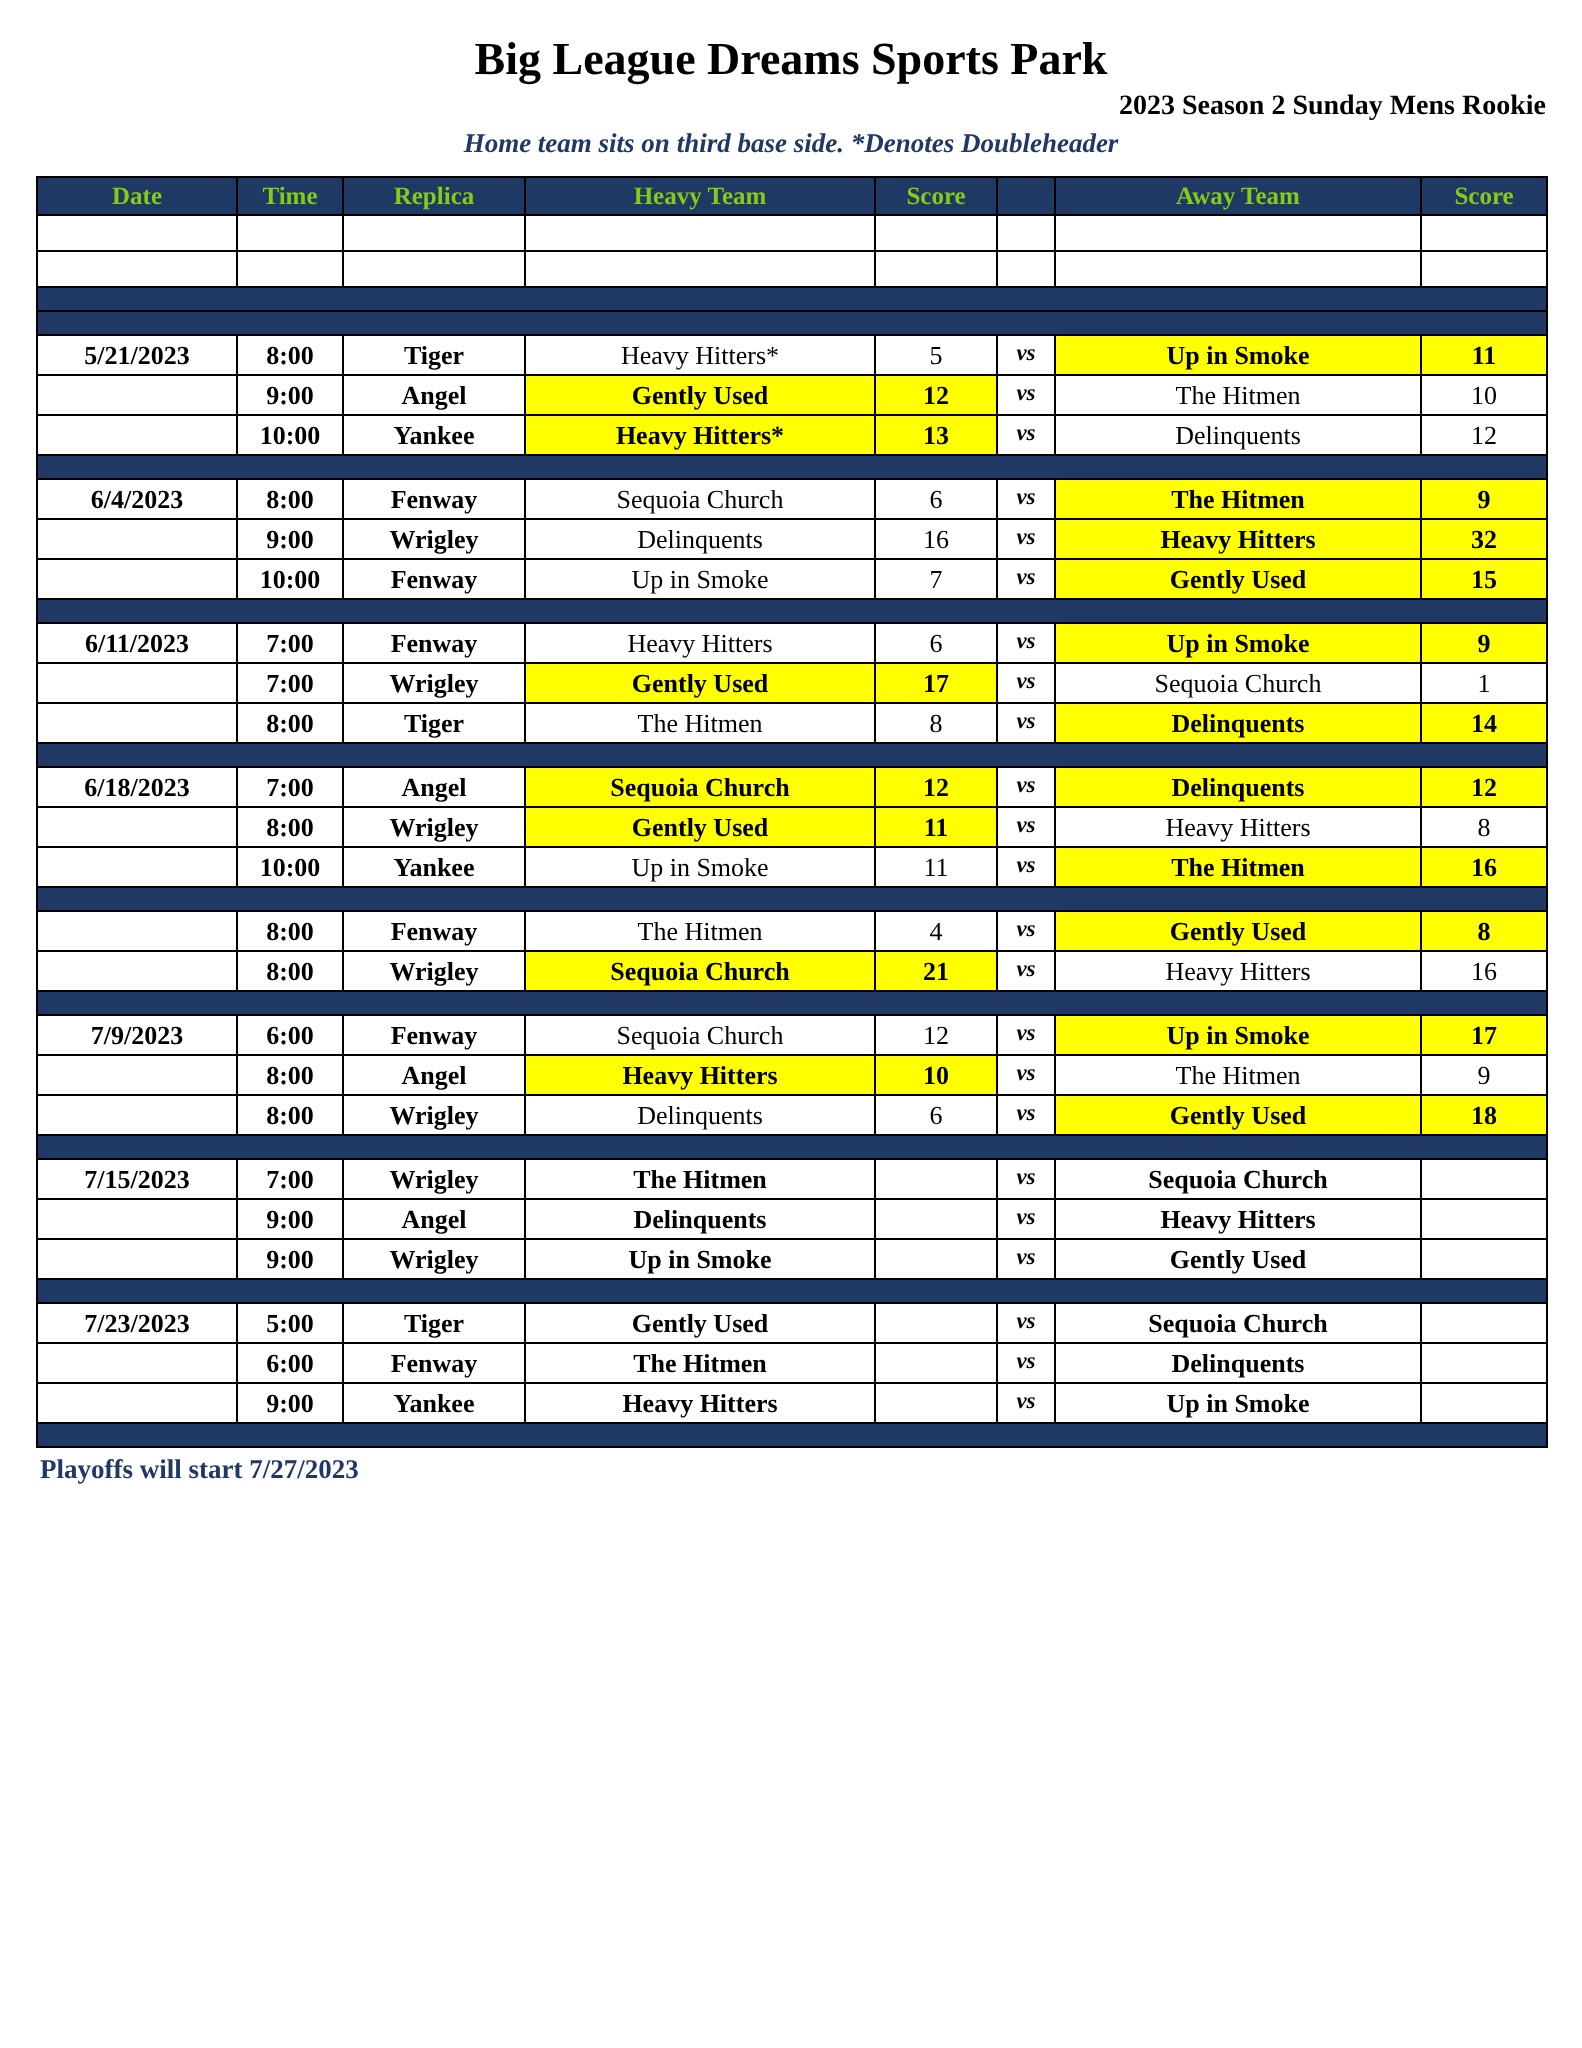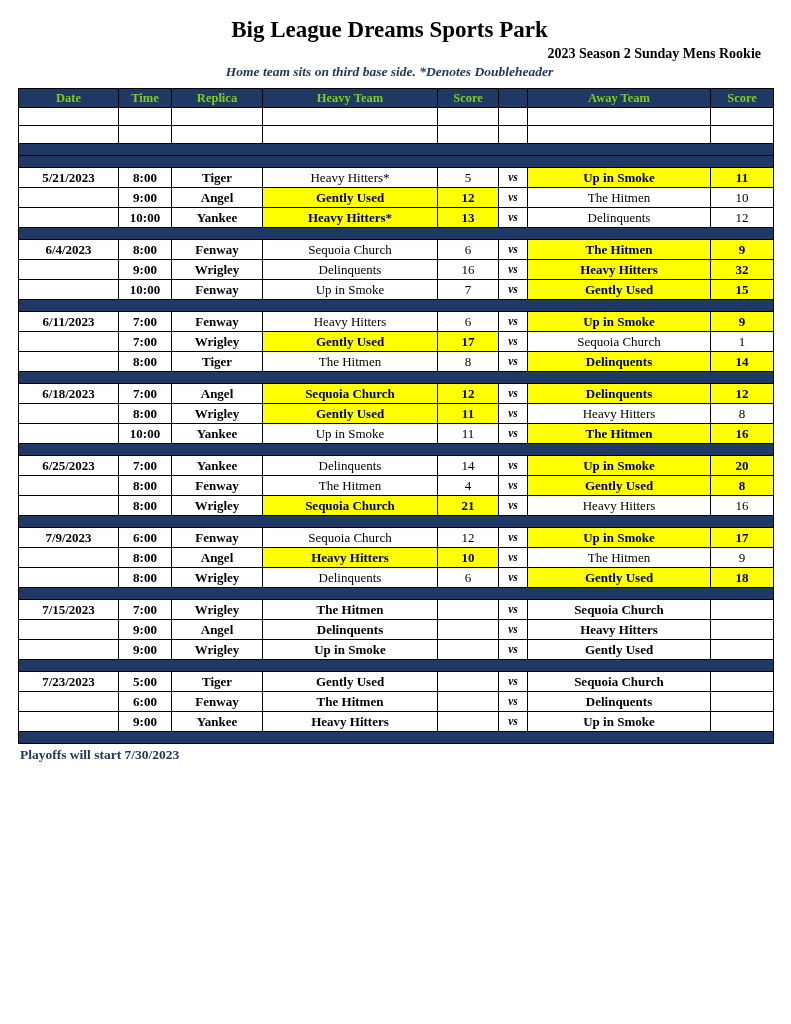--- a/index.html
+++ b/index.html
@@ -3,21 +3,21 @@
 <meta charset="utf-8">
 <style>
   :root { --navy:#1F3864; --highlight:#FFFF00; }
   * { box-sizing:border-box; }
   html,body { margin:0; padding:0; }
   body {
     width:791px; height:1024px; background:#ffffff;
     font-family:"Liberation Serif", serif; color:#000;
     overflow:hidden;
   }
-  .page { padding:16px 30px 0 18px; }
+  .page { padding:16px 18px 0 18px; }
   .title    { text-align:center; font-weight:700; font-size:23px; line-height:1.25; margin-bottom:1px; }
   .subtitle { text-align:right; font-weight:700; font-size:14px; line-height:1.2; margin-bottom:1px; }
   .note     { text-align:center; font-weight:700; font-style:italic; font-size:13.5px; color:var(--navy); margin-bottom:8px; }
   table.schedule { border-collapse:collapse; width:755px; table-layout:fixed; }
   .schedule th, .schedule td {
     border:1px solid #000; padding:0 2px; text-align:center;
     font-size:13px; height:19px; line-height:19px;
     white-space:nowrap; overflow:hidden;
   }
   .schedule thead th {
@@ -215,30 +215,20 @@
           <td>Up in Smoke</td>
           <td>11</td>
           <td class="vs">vs</td>
           <td class="win b">The Hitmen</td>
           <td class="win b">16</td>
         </tr>
         <tr class="sep">
           <td colspan="8"></td>
         </tr>
         <tr class="game">
-          <td class="b">6/25/2023</td>
-          <td class="b">7:00</td>
-          <td class="b">Yankee</td>
-          <td>Delinquents</td>
-          <td>14</td>
-          <td class="vs">vs</td>
-          <td class="win b">Up in Smoke</td>
-          <td class="win b">20</td>
-        </tr>
-        <tr class="game">
           <td class="b"></td>
           <td class="b">8:00</td>
           <td class="b">Fenway</td>
           <td>The Hitmen</td>
           <td>4</td>
           <td class="vs">vs</td>
           <td class="win b">Gently Used</td>
           <td class="win b">8</td>
         </tr>
         <tr class="game">
@@ -349,14 +339,14 @@
           <td class="vs">vs</td>
           <td class="b">Up in Smoke</td>
           <td></td>
         </tr>
         <tr class="sep">
           <td colspan="8"></td>
         </tr>
       </tbody>
   </table>
 
-  <div class="footer">Playoffs will start 7/30/2023</div>
+  <div class="footer">Playoffs will start 7/27/2023</div>
 </div>
 
 </body></html>

